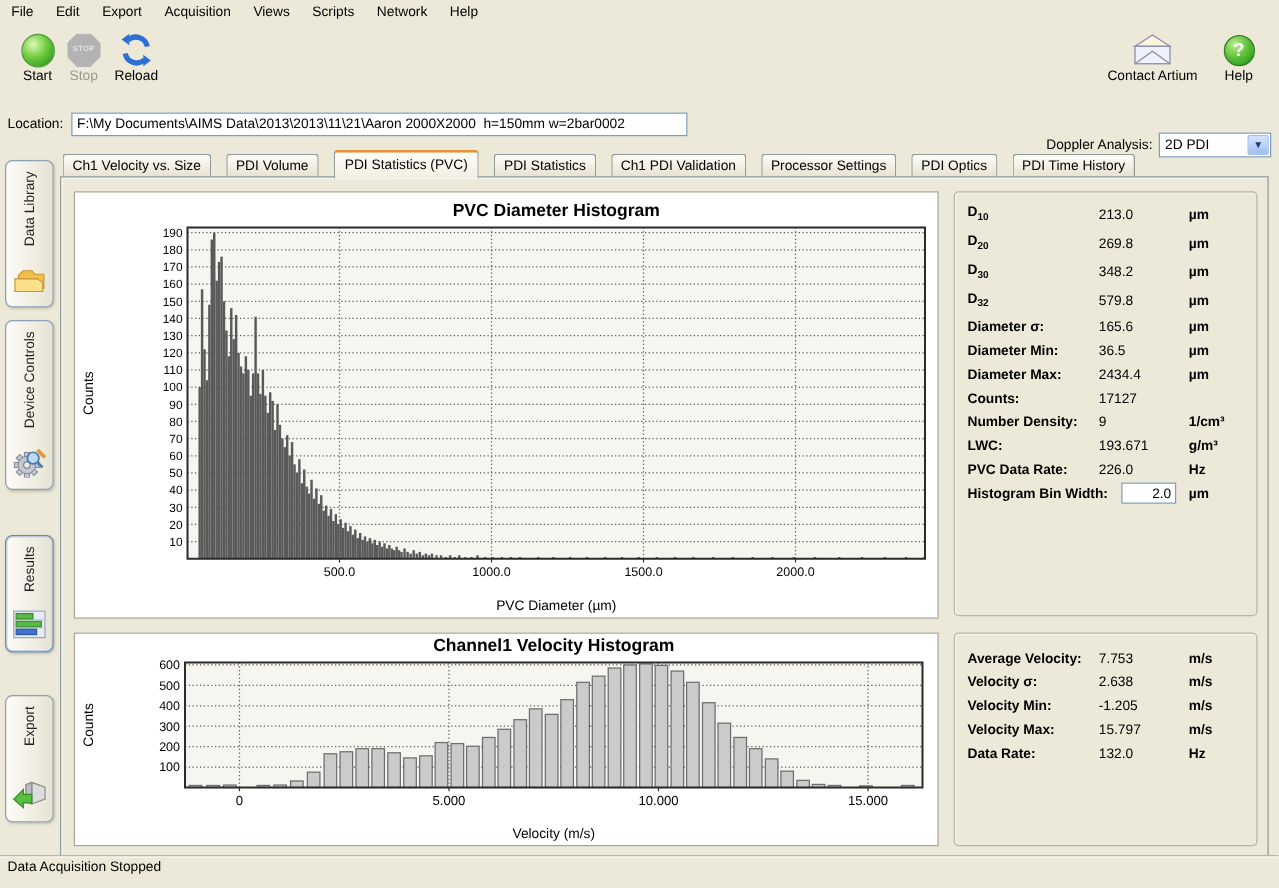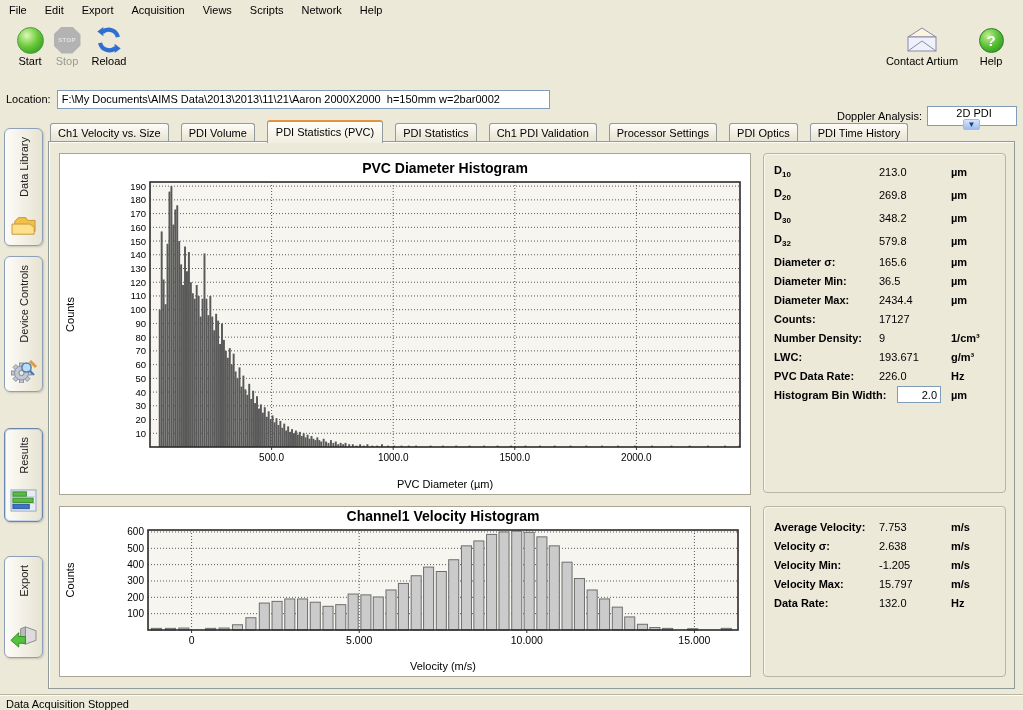--- a/index.html
+++ b/index.html
@@ -23,21 +23,21 @@
       color:#e3e3e3; font-size:6px; font-weight:bold; letter-spacing:.3px; }
   .help-circle { width:25px; height:25px; border-radius:50%; border:1px solid #2f7d22;
       background:radial-gradient(circle at 35% 30%, #bdf08e, #57bd36 50%, #2a961c 90%);
       color:#fff; font-weight:bold; font-size:15px; display:flex; align-items:center; justify-content:center; }
 
   
   .locrow { position:absolute; top:86px; left:0; right:0; height:26px; display:flex; align-items:center; padding:0 6px; }
   .locrow label { margin-right:6px; }
   .loc-input { width:493px; height:19px; border:1px solid #7f9db9; background:#fff; font-family:"Liberation Sans",sans-serif; font-size:11px; padding:1px 4px; }
   .doppler { margin-left:auto; display:flex; align-items:center; gap:5px;margin-top:33px; }
-  .xp-select { width:90px; height:20px; border:1px solid #7f9db9; background:#fff; display:flex; align-items:center; cursor:default;flex-direction:column; }
+  .xp-select { width:90px; height:20px; border:1px solid #7f9db9; background:#fff; display:flex; align-items:center; cursor:default; }
   .xp-select .sel-text { flex:1; padding-left:4px; }
   .sel-arrow { width:17px; height:16px; margin-right:1px; border:1px solid #9ebdf0; border-radius:2px;
       background:linear-gradient(#d7e5fb,#9dbdee); color:#1a3d7c; font-size:8px; display:flex; align-items:center; justify-content:center; }
 
   
   .side-btn { position:absolute; left:4px; width:39px; border:1px solid #8ea0b8; border-radius:6px;
       background:linear-gradient(90deg,#fdfcf8,#e7e3d2); box-shadow:1px 1px 2px rgba(120,120,110,.35);
       display:flex; flex-direction:column; align-items:center; justify-content:space-between; padding:8px 0 6px 0; cursor:default; }
   .side-btn.active { border-color:#6a86ac; box-shadow:inset 0 0 0 1px #c4d4ea, 1px 1px 2px rgba(120,120,110,.35); }
   .vlabel { writing-mode:vertical-rl; transform:rotate(180deg); white-space:nowrap; color:#222; }
@@ -60,21 +60,21 @@
   .stat-row { display:flex; align-items:center; padding:0 10px; height:19px; }
   .stat-row.tall { height:23px; }
   .stat-label { flex:1; font-weight:bold; }
   .stat-label sub { font-size:8px; font-weight:bold; }
   .stat-value { width:62px; }
   .stat-unit { width:44px; margin-left:10px; font-weight:bold; }
   .stat-input { width:44px; height:17px; border:1px solid #7f9db9; background:#fff; text-align:right;
       font-family:"Liberation Sans",sans-serif; font-size:11px; padding-right:3px; }
 
   
-  .statusbar { position:absolute; left:0; right:0; bottom:0; height:16px; border-top:1px solid #b8b3a3;
+  .statusbar { position:absolute; left:0; right:0; bottom:0; height:26px; border-top:1px solid #b8b3a3;
       box-shadow:inset 0 1px 0 #fdfcf8; padding-left:6px; line-height:19px; background:#ece9d8; }
 
   svg text { font-family:"Liberation Sans",sans-serif; }
 </style>
 </head>
 <body>
 
 <div class="menubar" id="menubar">
     <div class="menu-item">File</div>
     <div class="menu-item">Edit</div>

